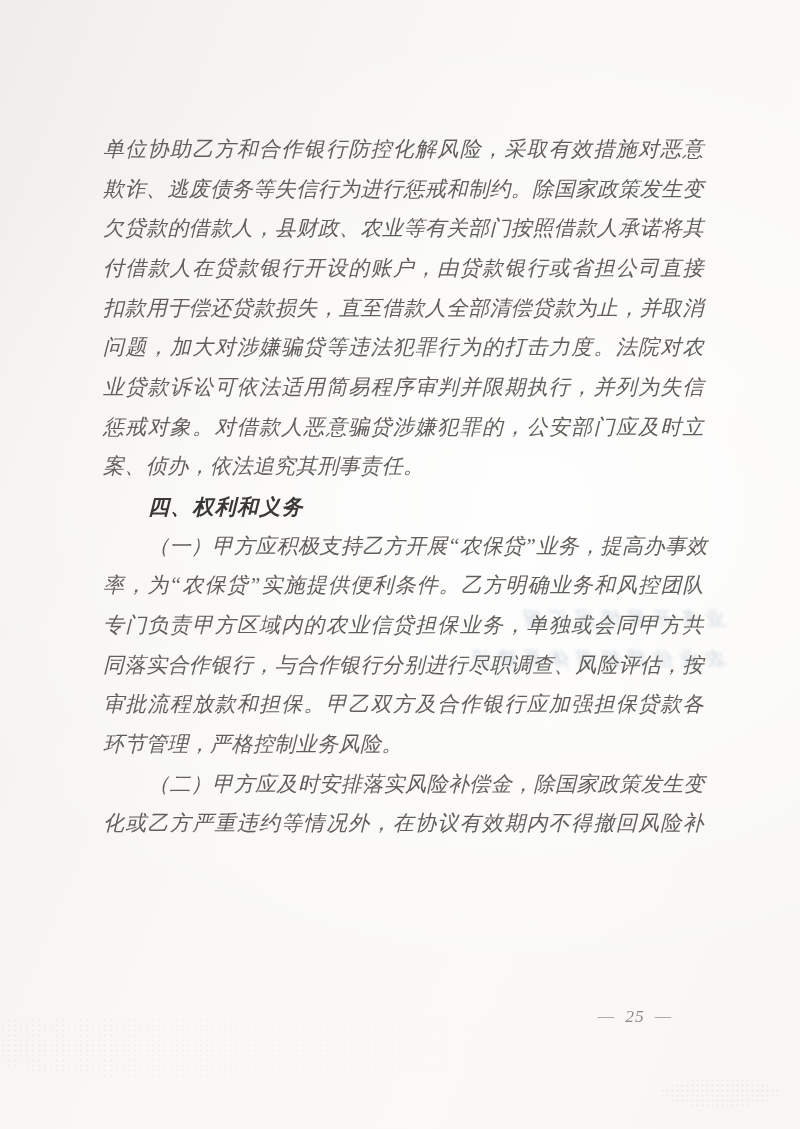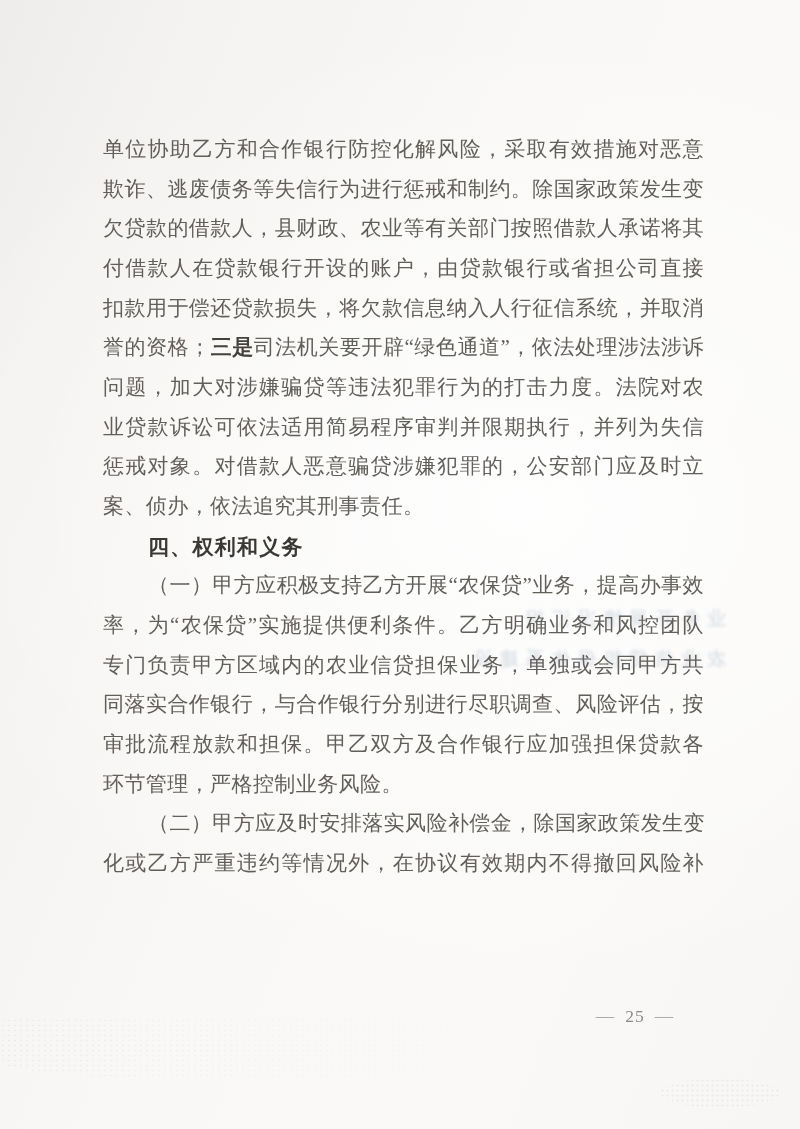--- a/index.html
+++ b/index.html
@@ -13,20 +13,21 @@
     font-family: "Liberation Serif", "DejaVu Serif", serif;
   }
   .page {
     position: relative;
     width: 800px;
     height: 1129px;
     background:
       radial-gradient(ellipse 900px 700px at 65% 45%, rgba(255,255,255,0.85) 0%, rgba(255,255,255,0) 70%),
       linear-gradient(112deg, #efedeb 0%, #f4f2f0 14%, #f9f8f6 45%, #faf9f7 70%, #f7f6f4 100%);
     overflow: hidden;
+    font-style: italic;
   }
   
   .scan-noise {
     position: absolute;
     left: 0;
     top: 1018px;
     width: 590px;
     height: 62px;
     background-image: radial-gradient(rgba(150,145,138,0.22) 0.7px, transparent 1.4px);
     background-size: 6px 5px;
@@ -126,22 +127,21 @@
   <div class="scan-noise-2"></div>
 
   <div class="ghost ghost-1">业务开展情况汇报</div>
   <div class="ghost ghost-2">农业信贷担保体系建设</div>
 
   <div class="text-block" id="doc-body">
       <div class="row"><span>单位协助乙方和合作银行防控化解风险，采取有效措施对恶意</span></div>
       <div class="row"><span>欺诈、逃废债务等失信行为进行惩戒和制约。除国家政策发生变</span></div>
       <div class="row"><span>欠贷款的借款人，县财政、农业等有关部门按照借款人承诺将其</span></div>
       <div class="row"><span>付借款人在贷款银行开设的账户，由贷款银行或省担公司直接</span></div>
-      <div class="row"><span>扣款用于偿还贷款损失，将欠款信息纳入人行征信系统，并取消</span></div>
-      <div class="row"><span>誉的资格；</span><span class="b">三是</span><span>司法机关要开辟“绿色通道”，依法处理涉法涉诉</span></div>
+      <div class="row"><span>扣款用于偿还贷款损失，直至借款人全部清偿贷款为止，并取消</span></div>
       <div class="row"><span>问题，加大对涉嫌骗贷等违法犯罪行为的打击力度。法院对农</span></div>
       <div class="row"><span>业贷款诉讼可依法适用简易程序审判并限期执行，并列为失信</span></div>
       <div class="row"><span>惩戒对象。对借款人恶意骗贷涉嫌犯罪的，公安部门应及时立</span></div>
       <div class="row last"><span>案、侦办，依法追究其刑事责任。</span></div>
       <div class="row heading indent"><span>四、权利和义务</span></div>
       <div class="row indent"><span>（一）甲方应积极支持乙方开展“农保贷”业务，提高办事效</span></div>
       <div class="row"><span>率，为“农保贷”实施提供便利条件。乙方明确业务和风控团队</span></div>
       <div class="row"><span>专门负责甲方区域内的农业信贷担保业务，单独或会同甲方共</span></div>
       <div class="row"><span>同落实合作银行，与合作银行分别进行尽职调查、风险评估，按</span></div>
       <div class="row"><span>审批流程放款和担保。甲乙双方及合作银行应加强担保贷款各</span></div>

